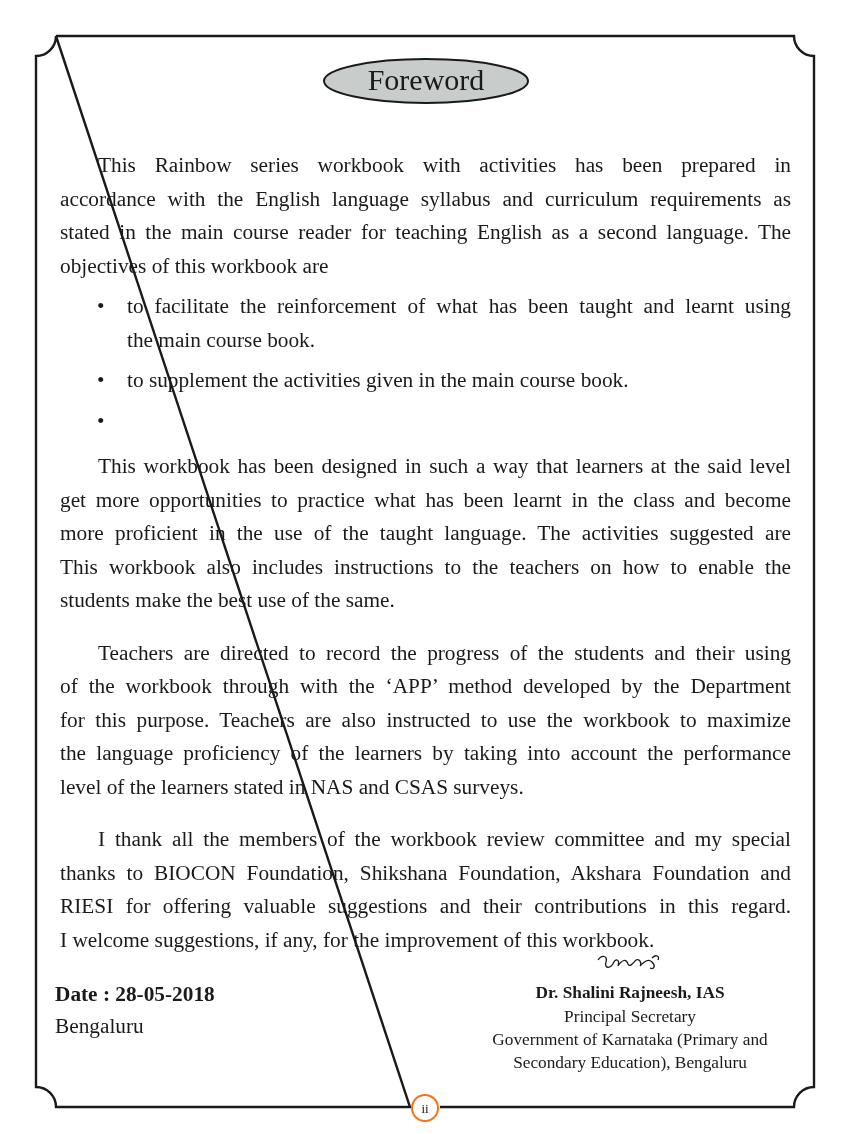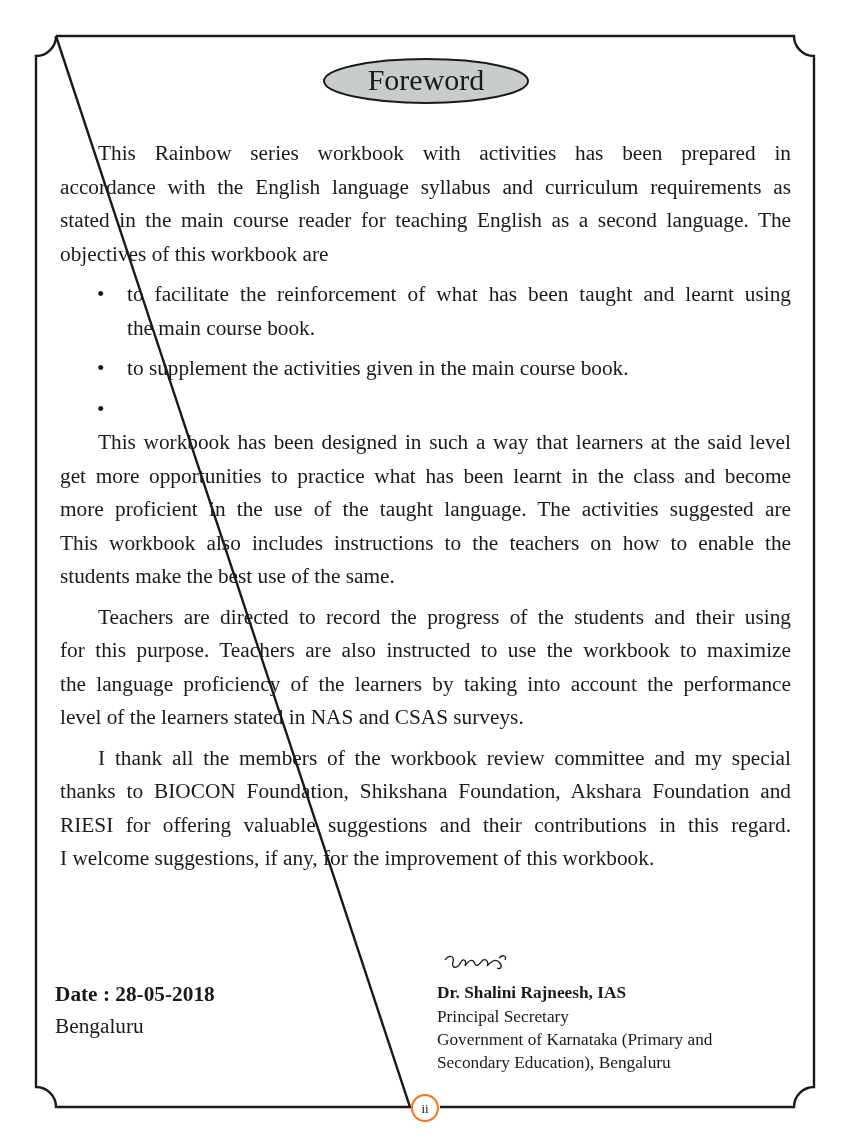--- a/index.html
+++ b/index.html
@@ -7,28 +7,28 @@
          font-family: "Liberation Serif", serif; color: #1a1a1a; }
   .frame { position: absolute; left: 0; top: 0; width: 850px; height: 1134px; }
   .title-wrap { position: absolute; left: 322px; top: 57px; width: 208px; height: 48px; }
   .title-oval { position: absolute; left: 0; top: 0; width: 208px; height: 48px; }
   .title-text { position: absolute; left: 0; top: 0; width: 208px; height: 48px; line-height: 46px;
                 text-align: center; font-weight: normal; font-size: 30px; color: #1a1a1a; }
   .body { position: absolute; left: 60px; top: 137px; width: 731px; font-size: 21.3px; }
   .line { display: block; height: 33.5px; line-height: 33.5px; white-space: nowrap;
           text-align: justify; text-align-last: justify; }
   .line.last { text-align-last: left; }
-  .indent { padding-left: 38px; }
+  .indent { padding-left: 38px; margin-top: 12px; }
   .bullet-line { position: relative; padding-left: 67px; }
   .bullet { position: absolute; left: 37px; top: 0; }
   .para-gap { height: 7px; }
   .date-block { position: absolute; left: 55px; top: 978px; font-size: 21.3px; }
   .date { font-weight: bold; height: 32px; line-height: 32px; }
   .city { height: 32px; line-height: 32px; }
-  .sign-block { position: absolute; left: 437px; top: 950px; width: 340px; text-align: left; font-size: 17.3px; }
+  .sign-block { position: absolute; left: 460px; top: 950px; width: 340px; text-align: center; font-size: 17.3px; }
   .signature { height: 26px; }
   .sig-name { font-weight: bold; height: 24px; line-height: 24px; }
   .sig-line { height: 23px; line-height: 23px; }
   .page-num { position: absolute; left: 411px; top: 1094px; width: 28px; height: 28px;
               border: 2px solid #f97316; border-radius: 50%; background: #fff;
               text-align: center; line-height: 26px; font-size: 13px; box-sizing: border-box; }
 </style>
 </head>
 <body>
 
@@ -68,20 +68,21 @@
   <div>
     <span class="line indent">This workbook has been designed in such a way that learners at the said level</span>
     <span class="line">get more opportunities to practice what has been learnt in the class and become</span>
     <span class="line">more proficient in the use of the taught language. The activities suggested are</span>
     <span class="line">This workbook also includes instructions to the teachers on how to enable the</span>
     <span class="line last">students make the best use of the same.</span>
   </div>
   <div class="para-gap"></div>
   <div>
     <span class="line indent">Teachers are directed to record the progress of the students and their using</span>
+    <span class="line">of the workbook through with the ‘APP’ method developed by the Department</span>
     <span class="line">for this purpose. Teachers are also instructed to use the workbook to maximize</span>
     <span class="line">the language proficiency of the learners by taking into account the performance</span>
     <span class="line last">level of the learners stated in NAS and CSAS surveys.</span>
   </div>
   <div class="para-gap"></div>
   <div>
     <span class="line indent">I thank all the members of the workbook review committee and my special</span>
     <span class="line">thanks to BIOCON Foundation, Shikshana Foundation, Akshara Foundation and</span>
     <span class="line">RIESI for offering valuable suggestions and their contributions in this regard.</span>
     <span class="line last">I welcome suggestions, if any, for the improvement of this workbook.</span>

